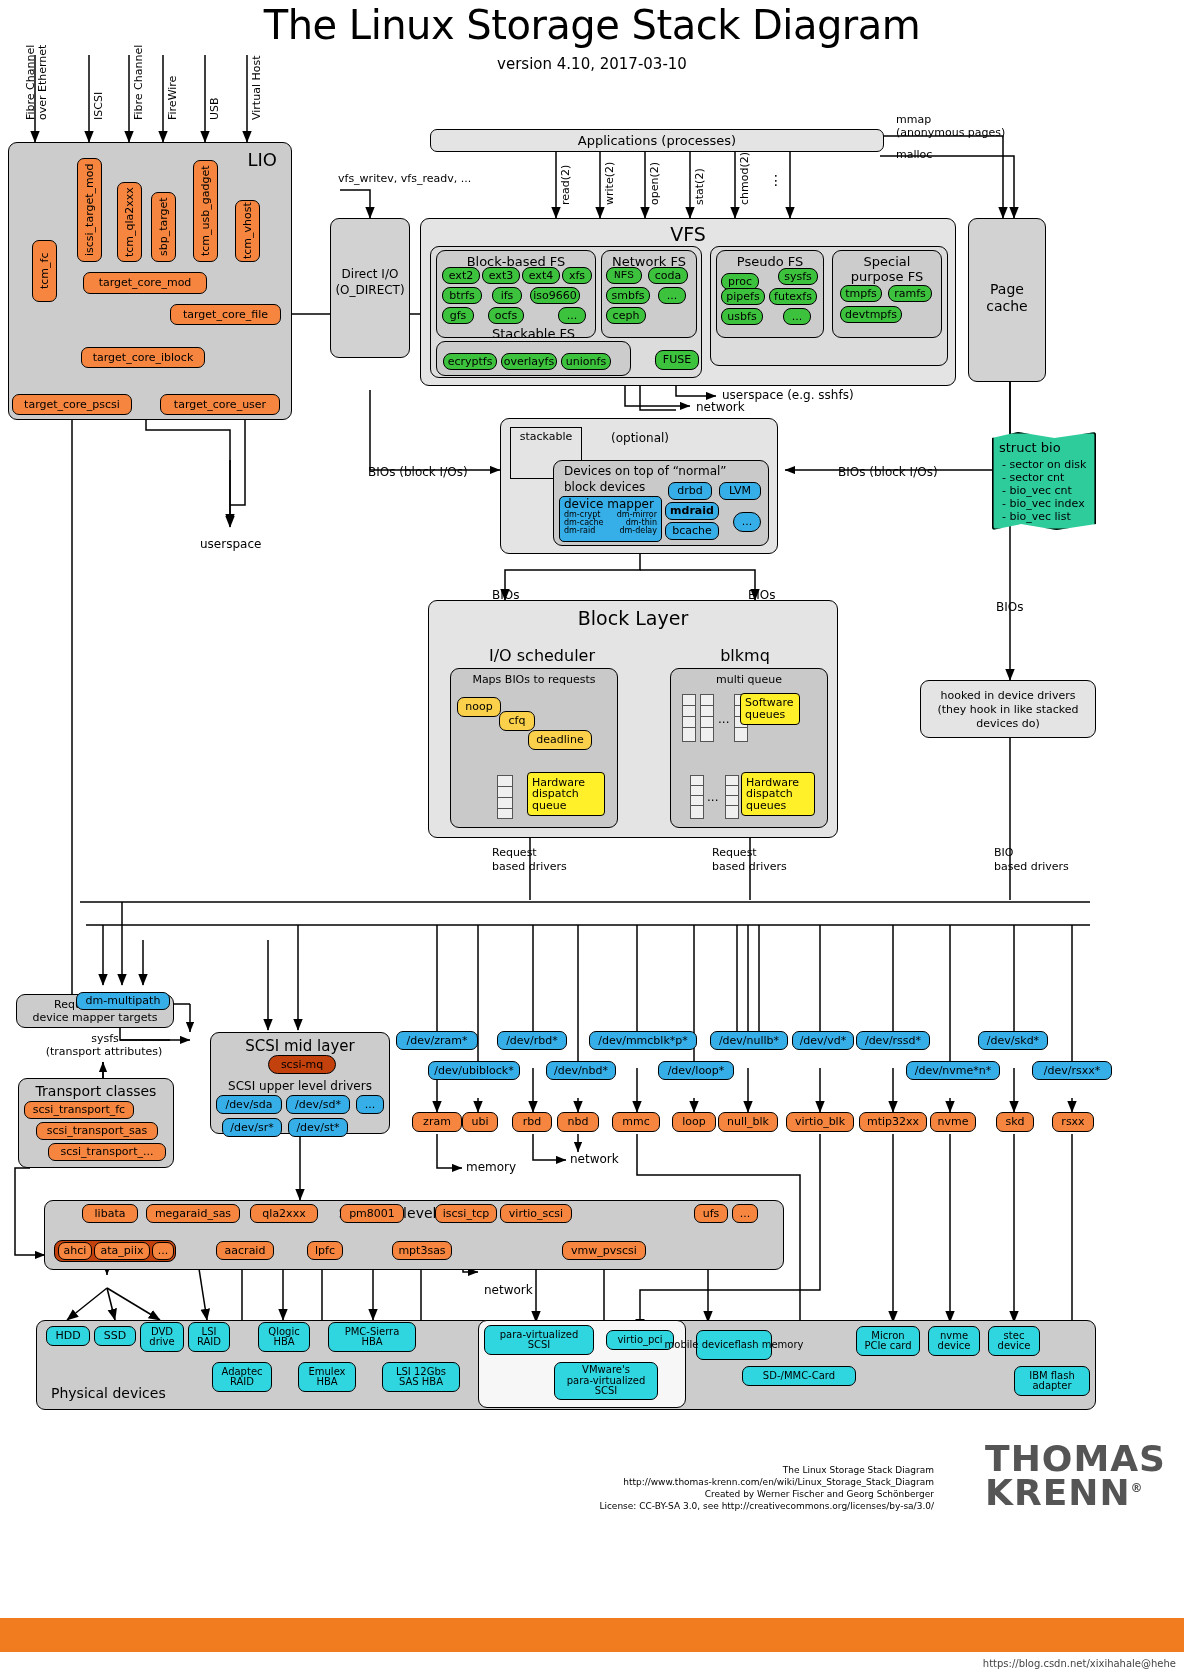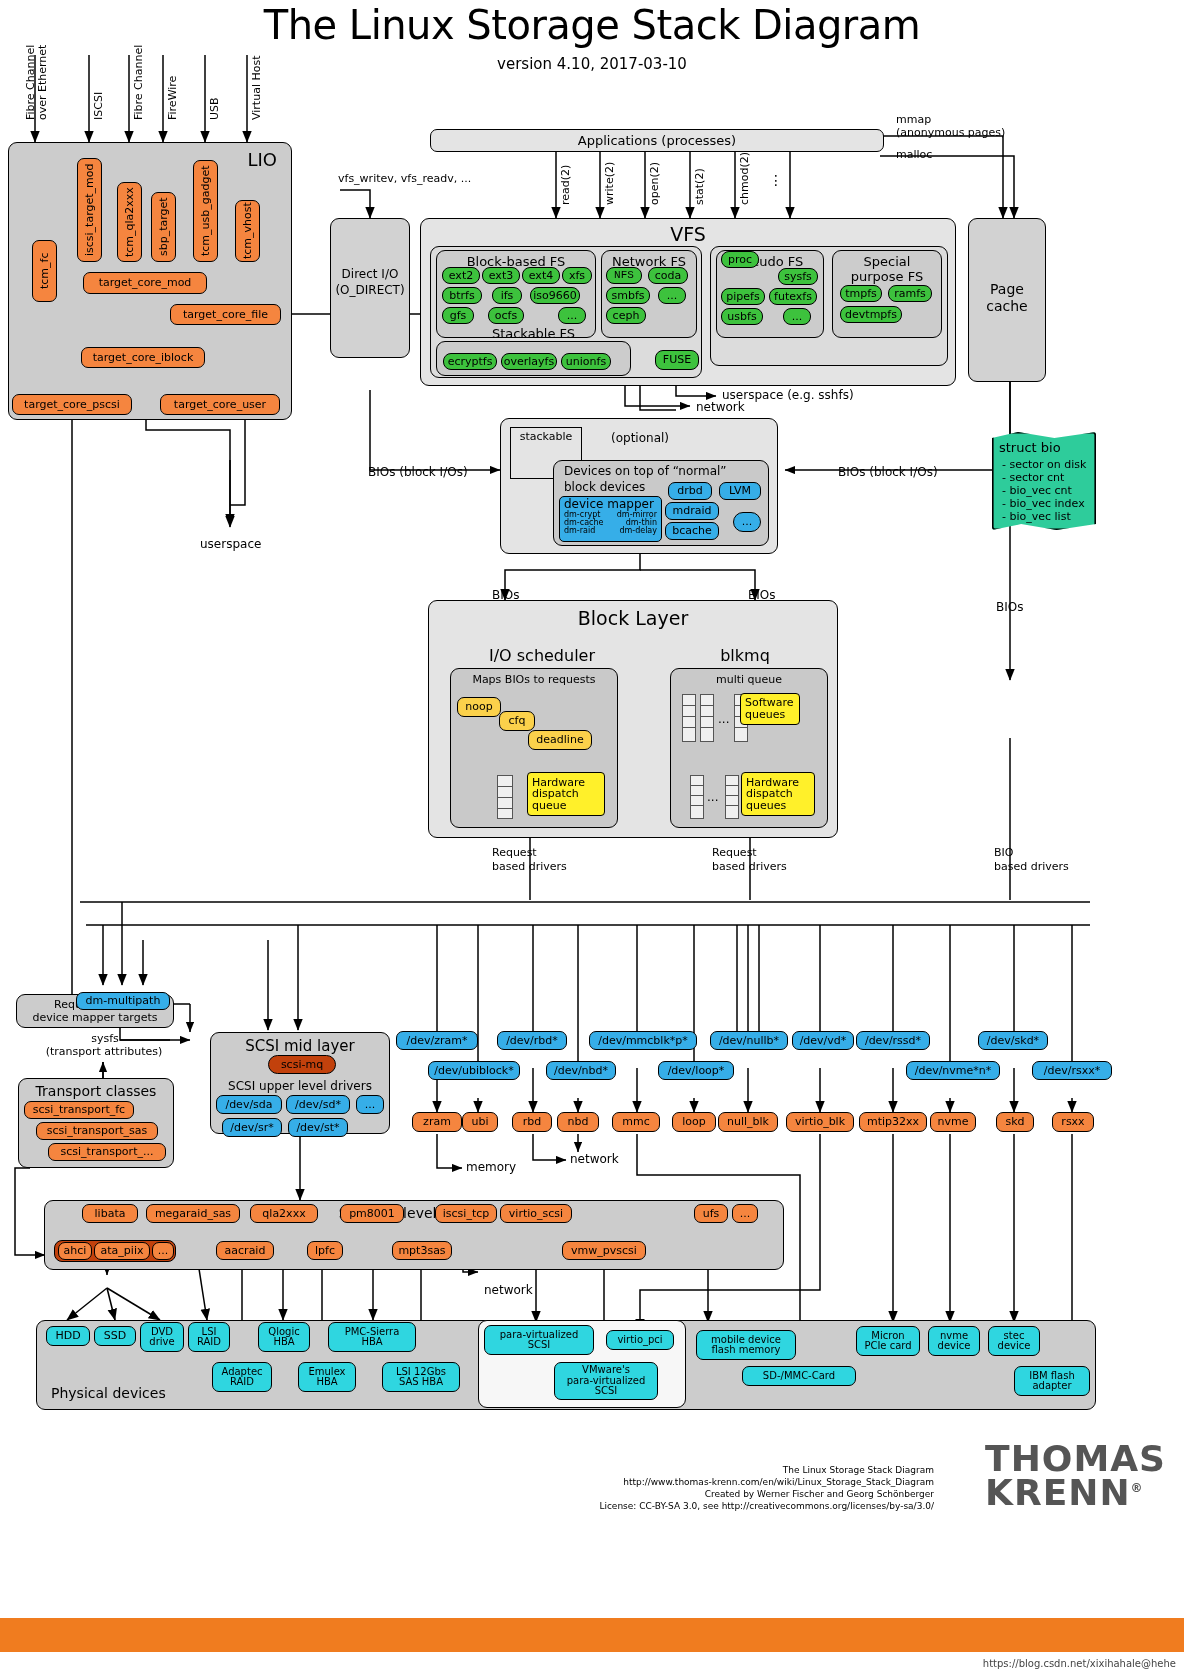--- a/index.html
+++ b/index.html
@@ -324,21 +324,21 @@
 
   <div class="pill green" style="left:655px; top:350px; width:44px; height:20px;">FUSE</div>
   <div class="lbl" style="left:722px; top:388px; font-size:12px;">userspace (e.g. sshfs)</div>
   <div class="lbl" style="left:696px; top:400px; font-size:12px;">network</div>
 
   <div class="grp light2" style="left:710px; top:246px; width:238px; height:120px; background:#dcdcdc;"></div>
 
   <div class="grp" style="left:716px; top:250px; width:108px; height:88px;">
     <div class="gtitle" style="top:3px; font-size:13px;">Pseudo FS</div>
   </div>
-  <div class="pill green" style="left:721px; top:251px; width:38px; height:17px;">proc</div>
+  <div class="pill green" style="left:721px; top:273px; width:38px; height:17px;">proc</div>
   <div class="pill green" style="left:778px; top:268px; width:40px; height:17px;">sysfs</div>
   <div class="pill green" style="left:721px; top:288px; width:44px; height:17px;">pipefs</div>
   <div class="pill green" style="left:769px; top:288px; width:48px; height:17px;">futexfs</div>
   <div class="pill green" style="left:721px; top:308px; width:42px; height:17px;">usbfs</div>
   <div class="pill green" style="left:783px; top:308px; width:28px; height:17px;">...</div>
 
   <div class="grp" style="left:832px; top:250px; width:110px; height:88px;">
     <div class="gtitle" style="top:3px; font-size:13px;">Special</div>
     <div class="gtitle" style="top:18px; font-size:13px;">purpose FS</div>
   </div>
@@ -386,21 +386,21 @@
       <span>dm-thin</span>
     </span>
     <span style="display:flex; width:100%; justify-content:space-between; font-size:8px;">
       <span>dm-raid</span>
       <span>dm-delay</span>
     </span>
   </div>
 
   <div class="pill blue" style="left:668px; top:482px; width:44px; height:18px;">drbd</div>
   <div class="pill blue" style="left:719px; top:482px; width:42px; height:18px;">LVM</div>
-  <div class="pill blue" style="left:665px; top:502px; width:54px; height:18px;">mdraid</div>
+  <div class="pill blue" style="left:665px; top:502px; width:54px; height:18px;font-weight:bold;">mdraid</div>
   <div class="pill blue" style="left:665px; top:522px; width:54px; height:18px;">bcache</div>
   <div class="pill blue" style="left:733px; top:512px; width:28px; height:20px; border-radius:10px;">...</div>
 
   <div class="lbl" style="left:492px; top:588px; font-size:12px;">BIOs</div>
   <div class="lbl" style="left:748px; top:588px; font-size:12px;">BIOs</div>
   <div class="lbl" style="left:996px; top:600px; font-size:12px;">BIOs</div>
 
   <div class="grp light" style="left:428px; top:600px; width:410px; height:238px;">
     <div class="gtitle" style="top:6px; font-size:19px;">Block Layer</div>
   </div>
@@ -463,20 +463,25 @@
       <i style="height:10px;"></i>
       <i style="height:10px;"></i>
       <i style="height:10px;"></i>
     </div>
   <div class="pill yellow" style="left:741px; top:772px; width:74px; height:44px; flex-direction:column; font-size:11px; align-items:flex-start; padding-left:4px;">
     <span>Hardware</span>
       <span>dispatch</span>
       <span>queues</span>
   </div>
 
+  <div class="grp light" style="left:920px; top:680px; width:176px; height:58px;">
+    <div class="gtitle" style="top:8px; font-size:11px;">hooked in device drivers</div>
+    <div class="gtitle" style="top:22px; font-size:11px;">(they hook in like stacked</div>
+    <div class="gtitle" style="top:36px; font-size:11px;">devices do)</div>
+  </div>
 
   <div class="lbl" style="left:492px; top:846px; font-size:11px;">Request</div>
   <div class="lbl" style="left:492px; top:860px; font-size:11px;">based drivers</div>
   <div class="lbl" style="left:712px; top:846px; font-size:11px;">Request</div>
   <div class="lbl" style="left:712px; top:860px; font-size:11px;">based drivers</div>
   <div class="lbl" style="left:994px; top:846px; font-size:11px;">BIO</div>
   <div class="lbl" style="left:994px; top:860px; font-size:11px;">based drivers</div>
 
   <div class="grp" style="left:16px; top:994px; width:158px; height:34px;">
     <div class="gtitle" style="top:3px; font-size:11px;">Request-based</div>
@@ -600,21 +605,21 @@
       <span>para-virtualized</span>
       <span>SCSI</span>
     </div>
   <div class="pill cyan" style="left:606px; top:1330px; width:68px; height:20px; font-size:10px;">virtio_pci</div>
   <div class="pill cyan" style="left:554px; top:1362px; width:104px; height:38px; flex-direction:column; font-size:10px;">
       <span>VMware's</span>
       <span>para-virtualized</span>
       <span>SCSI</span>
     </div>
 
-  <div class="pill cyan" style="left:696px; top:1330px; width:100px; height:30px; flex-direction:column; font-size:10px;">
+  <div class="pill cyan" style="left:696px; top:1330px; width:76px; height:30px; flex-direction:row; font-size:10px;">
       <span>mobile device</span>
       <span>flash memory</span>
     </div>
   <div class="pill cyan" style="left:742px; top:1366px; width:114px; height:20px; font-size:10px;">SD-/MMC-Card</div>
 
   <div class="pill cyan" style="left:856px; top:1326px; width:64px; height:30px; flex-direction:column; font-size:10px;">
       <span>Micron</span>
       <span>PCIe card</span>
     </div>
   <div class="pill cyan" style="left:928px; top:1326px; width:52px; height:30px; flex-direction:column; font-size:10px;">

